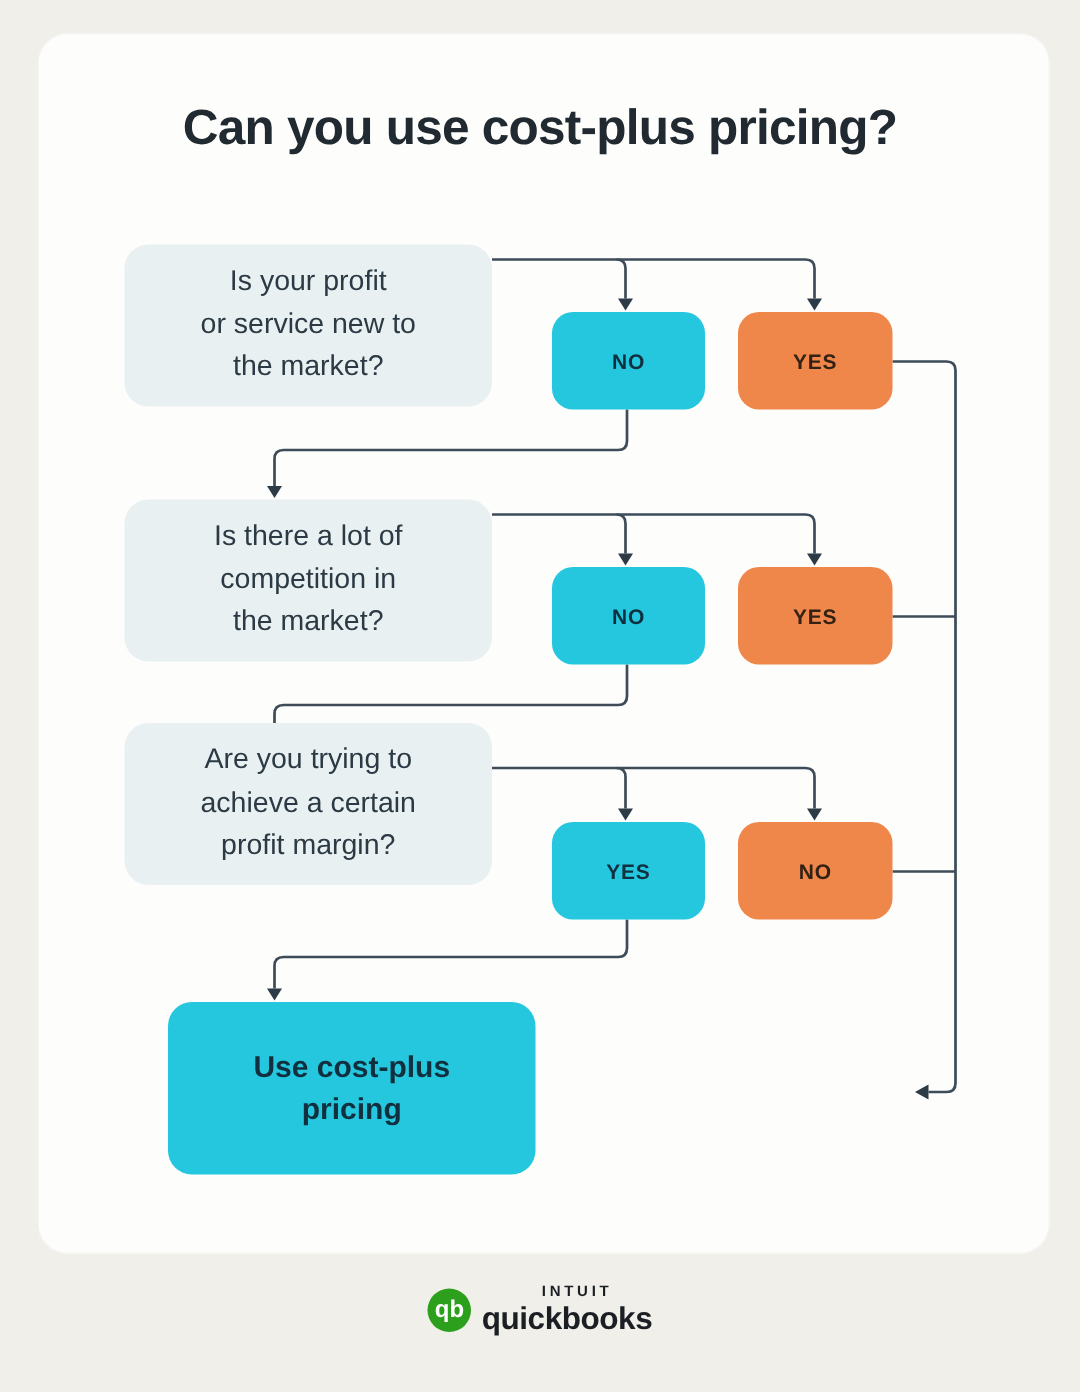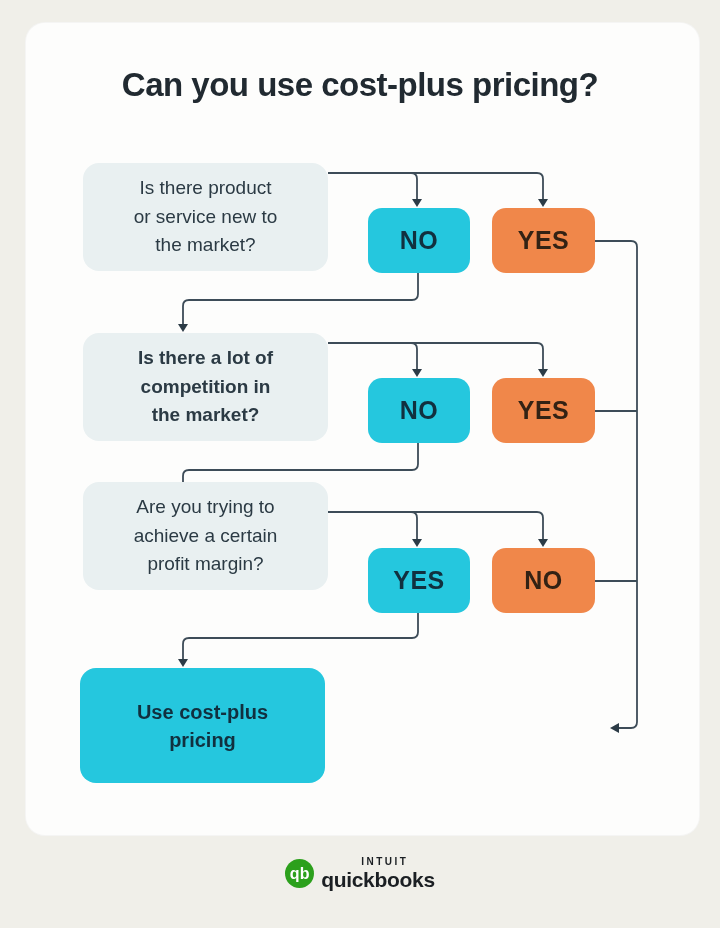--- a/index.html
+++ b/index.html
@@ -25,36 +25,36 @@
   }
   .multiline{white-space:pre-line;}
   .qbox{
     position:absolute;left:83px;width:245px;height:108px;
     background:#e9f0f1;border-radius:16px;
     display:flex;align-items:center;justify-content:center;
     text-align:center;
     font-size:19px;line-height:1.5;font-weight:500;
     color:#2b3a44;
   }
-  .q0{top:163px;} .q1{top:333px;font-weight:bold;} .q2{top:482px;}
+  .q0{top:163px;} .q1{top:333px;} .q2{top:482px;}
   .chip{
     position:absolute;width:102px;height:65px;border-radius:14px;
     display:flex;align-items:center;justify-content:center;
-    font-size:25px;font-weight:bold;letter-spacing:0.5px;
+    font-size:14px;font-weight:bold;letter-spacing:0.5px;
   }
   .chip.left{left:368px;}
   .chip.right{left:492px;width:103px;}
   .r0{top:208px;} .r1{top:378px;} .r2{top:548px;}
   .cyan{background:#25c7de;color:#11303f;}
   .orange{background:#f0874a;color:#332214;}
   .outcome{
     position:absolute;top:668px;height:115px;border-radius:16px;
     display:flex;align-items:center;justify-content:center;
     text-align:center;
-    font-size:20px;line-height:1.4;font-weight:bold;
+    font-size:20px;line-height:1.4;font-weight:bold;margin-left:32px;
   }
   .outcome.use{left:80px;width:245px;}
   .outcome.dont{left:343px;width:265px;}
   svg.connectors{position:absolute;left:0;top:0;width:720px;height:928px;pointer-events:none;}
   svg.connectors path{fill:none;stroke:#3d4c58;stroke-width:1.8;}
   svg.connectors polygon{fill:#2c3b46;stroke:none;}
   .logo{
     position:absolute;left:0;top:854px;width:720px;
     display:flex;justify-content:center;align-items:center;
   }
@@ -109,21 +109,21 @@
 
     <path d="M418 613 V632 Q418 638 412 638 H189 Q183 638 183 644 V659"></path>
     <polygon points="178,659 188,659 183,667"></polygon>
 
     <path d="M595 241 H631 Q637 241 637 247 V722 Q637 728 631 728 H619"></path>
     <path d="M595 411 H637"></path>
     <path d="M595 581 H637"></path>
     <polygon points="619,723 619,733 610,728"></polygon>
   </svg>
 
-  <div class="qbox q0 multiline">Is there product
+  <div class="qbox q0 multiline">Is your profit
 or service new to
 the market?</div>
   <div class="chip left r0 cyan">NO</div>
   <div class="chip right r0 orange">YES</div>
 
   <div class="qbox q1 multiline">Is there a lot of
 competition in
 the market?</div>
   <div class="chip left r1 cyan">NO</div>
   <div class="chip right r1 orange">YES</div>

